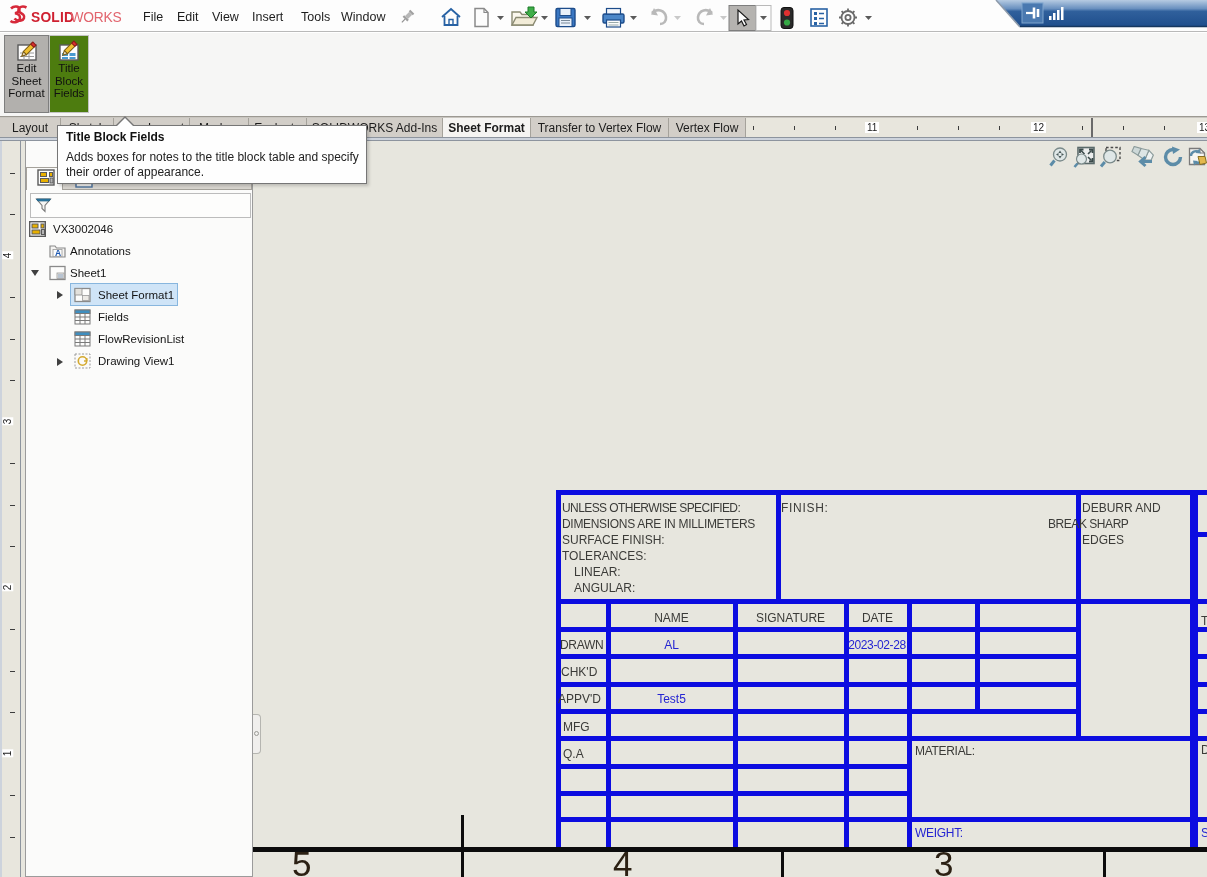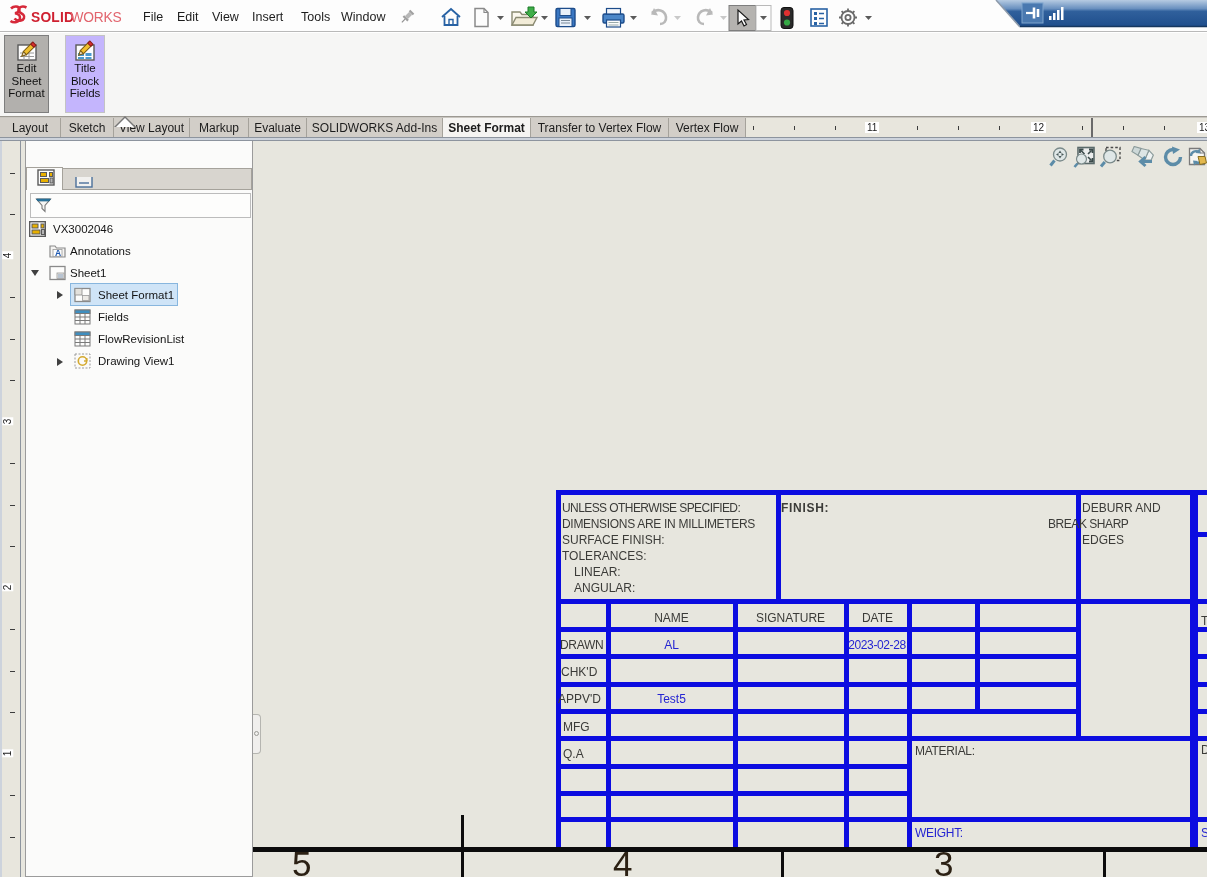--- a/index.html
+++ b/index.html
@@ -176,21 +176,21 @@
       <rect x="3" y="5" width="18" height="15" fill="#fdfdfd" stroke="#5a5a5a" stroke-width="1.4"></rect>
       <path d="M5 13 L19 13 M5 16.5 L19 16.5 M9 13 L9 20 M14 13 L14 20" stroke="#9a9a9a" stroke-width="1"></path>
       <g transform="rotate(45 12 11)">
         <rect x="9.8" y="2" width="4.4" height="12" fill="#f0c030" stroke="#7a5a10" stroke-width="1"></rect>
         <path d="M9.8 14 L12 18.5 L14.2 14 Z" fill="#e8dcc0" stroke="#7a5a10" stroke-width="1"></path>
         <rect x="9.8" y="0.5" width="4.4" height="3" fill="#d83030" stroke="#8a1a1a" stroke-width="1"></rect>
       </g>
         </svg></div>
     <div class="lbl">Edit<br>Sheet<br>Format</div>
   </div>
-  <div class="abs ribbtn" style="left:49px; width:40px; background:#c4b5fd; border:1px solid #c3c3c3; top:35px;margin-left:16px;">
+  <div class="abs ribbtn" style="left:49px; width:40px; background:#4d7c0f; border:1px solid #c3c3c3; top:35px;">
     <div style="margin-top:4px; height:24px;"><svg width="24" height="24" viewBox="0 0 24 24">
       <rect x="3" y="5" width="18" height="15" fill="#fdfdfd" stroke="#5a5a5a" stroke-width="1.4"></rect>
       <rect x="5" y="13" width="6" height="3" fill="#4a9ad0"></rect>
       <rect x="12.5" y="13" width="6" height="3" fill="#4a9ad0"></rect>
       <rect x="5" y="17" width="6" height="2" fill="#4a9ad0"></rect>
       <rect x="12.5" y="17" width="6" height="2" fill="#4a9ad0"></rect>
       <g transform="rotate(45 11 10)">
         <rect x="8.8" y="1" width="4.4" height="12" fill="#f0c030" stroke="#7a5a10" stroke-width="1"></rect>
         <path d="M8.8 13 L11 17.5 L13.2 13 Z" fill="#e8dcc0" stroke="#7a5a10" stroke-width="1"></path>
         <rect x="8.8" y="-0.5" width="4.4" height="3" fill="#d83030" stroke="#8a1a1a" stroke-width="1"></rect>
@@ -265,21 +265,21 @@
       <div class="abs" style="left:292px; top:703px; font-size:35px; color:#2b2013;">5</div>
       <div class="abs" style="left:613px; top:703px; font-size:35px; color:#2b2013;">4</div>
       <div class="abs" style="left:934px; top:703px; font-size:35px; color:#2b2013;">3</div>
 
       <div class="ttext" style="left:562px; top:360px; letter-spacing:-0.58px;">UNLESS OTHERWISE SPECIFIED:</div>
       <div class="ttext" style="left:562px; top:376px; letter-spacing:-0.31px;">DIMENSIONS ARE IN MILLIMETERS</div>
       <div class="ttext" style="left:562px; top:392px;">SURFACE FINISH:</div>
       <div class="ttext" style="left:562px; top:408px;">TOLERANCES:</div>
       <div class="ttext" style="left:574px; top:424px;">LINEAR:</div>
       <div class="ttext" style="left:574px; top:440px;">ANGULAR:</div>
-      <div class="ttext" style="left:781px; top:360px; letter-spacing:0.7px;font-weight:bold;">FINISH:</div>
+      <div class="ttext" style="left:781px; top:360px; letter-spacing:0.7px;">FINISH:</div>
       <div class="ttext" style="left:1082px; top:360px;">DEBURR AND</div>
       <div class="ttext" style="left:1048px; top:376px; letter-spacing:-0.45px;">BREAK SHARP</div>
       <div class="ttext" style="left:1082px; top:392px;">EDGES</div>
       <div class="ttext" style="left:610px; top:470px; width:123px; text-align:center;">NAME</div>
       <div class="ttext" style="left:737px; top:470px; width:107px; text-align:center;">SIGNATURE</div>
       <div class="ttext" style="left:848px; top:470px; width:59px; text-align:center;">DATE</div>
       <div class="ttext" style="left:560px; top:497px; letter-spacing:-0.3px;">DRAWN</div>
       <div class="btext" style="left:610px; top:497px; width:123px; text-align:center;">AL</div>
       <div class="btext" style="left:845px; top:497px; width:64px; text-align:center; letter-spacing:-0.4px;">2023-02-28</div>
       <div class="ttext" style="left:561px; top:524px;">CHK'D</div>
@@ -434,15 +434,19 @@
       </svg>
       <div class="treerow" style="left:72px; top:214px;">Drawing View1</div>
     </div>
 
     <div class="abs" style="left:253px; top:573px; width:8px; height:40px; background:#f0efed; border:1px solid #b5b5b0; border-left:none; border-radius:0 4px 4px 0;">
       <div style="position:absolute; left:1px; top:16px; width:5px; height:5px; border:1px solid #9a9a95; border-radius:50%;"></div>
     </div>
   </div>
 
   <div id="ttnotchb" class="abs"></div>
+  <div id="tooltip" class="abs">
+    <div class="tt-title">Title Block Fields</div>
+    <div class="tt-body">Adds boxes for notes to the title block table and specify<br>their order of appearance.</div>
+  </div>
   <div id="ttnotch" class="abs"></div>
 
 </div>
 
 </body></html>

